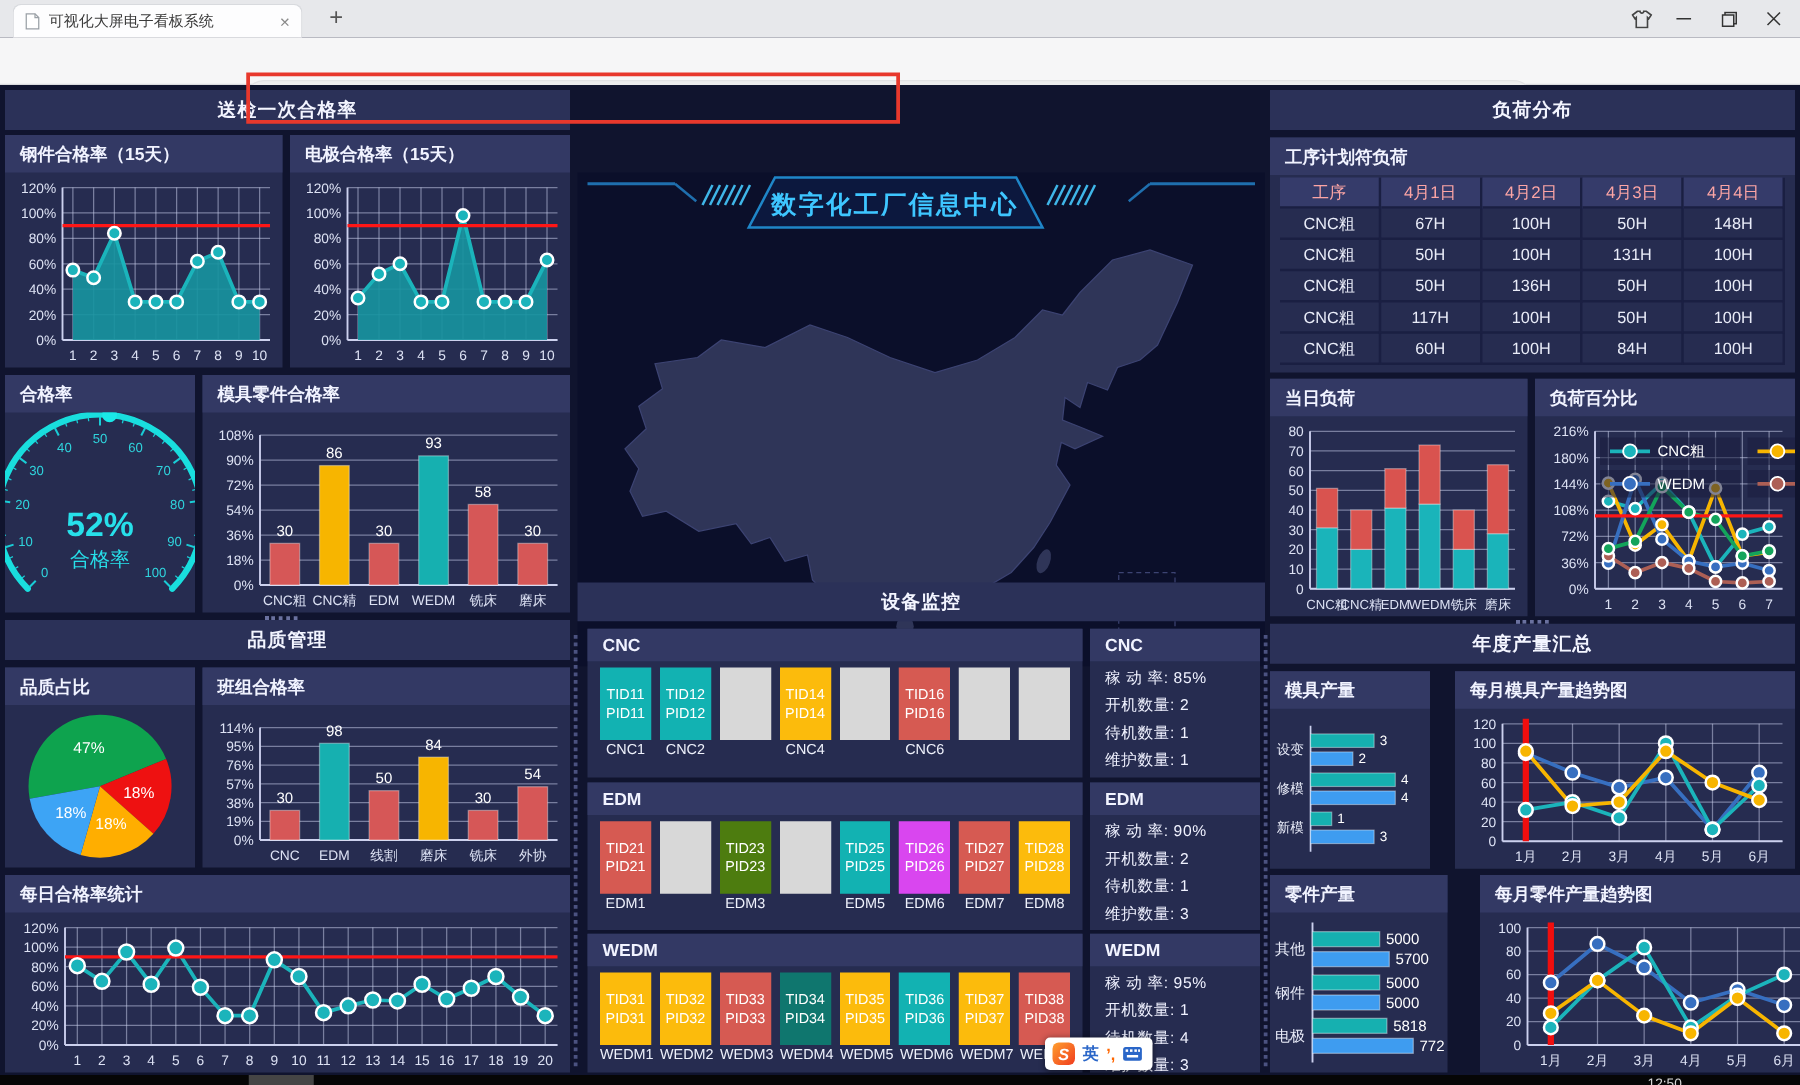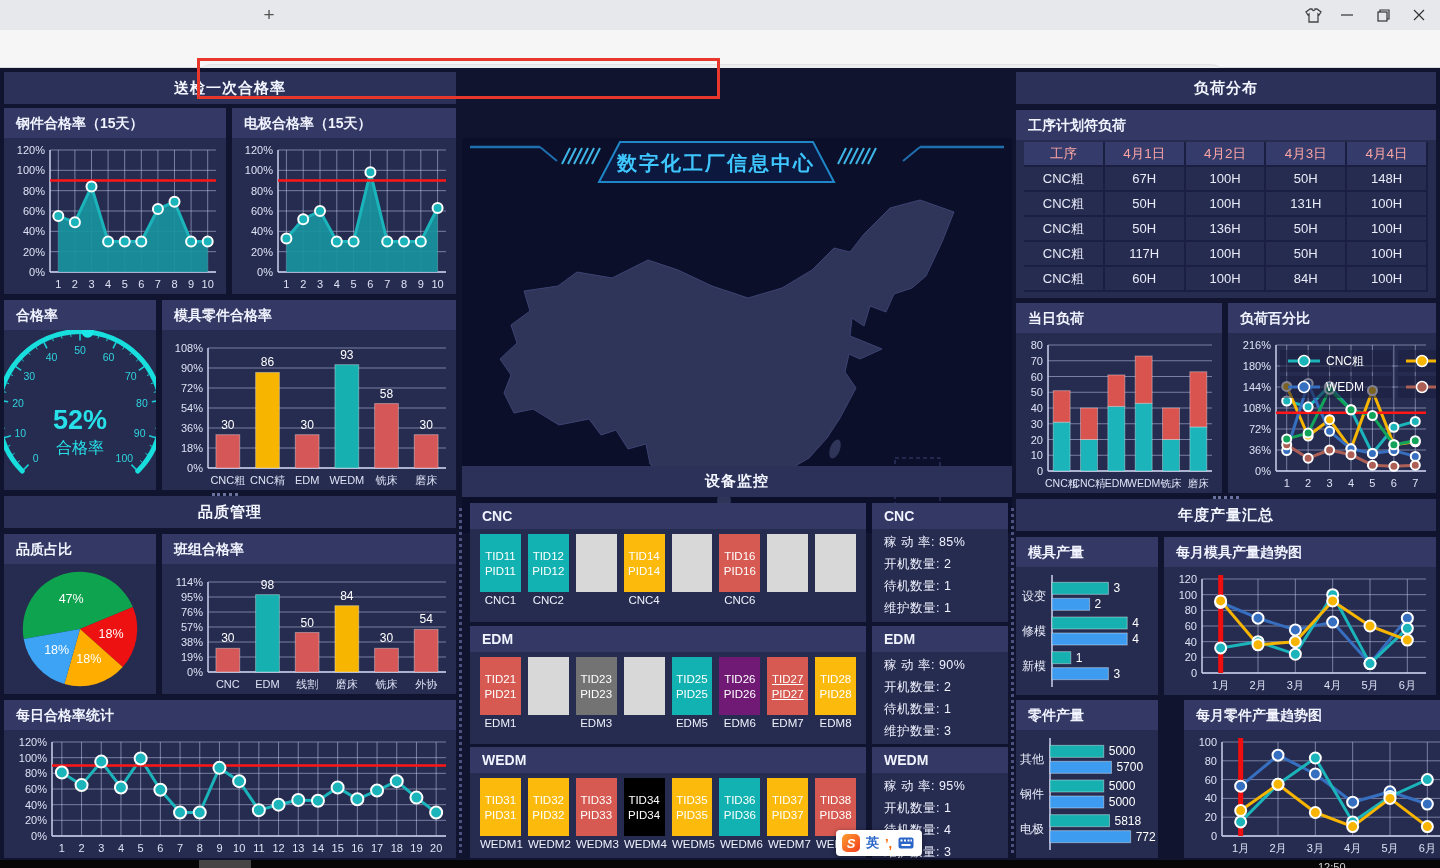--- a/index.html
+++ b/index.html
@@ -49,20 +49,28 @@
   #taskclock{position:absolute;left:1318px;top:1px;color:#d5d5d5;font-size:11px}
   #ime{position:absolute;left:836px;top:830px;width:86px;height:26px;background:#fff;border-radius:4px;box-shadow:0 1px 5px rgba(0,0,0,.45);display:flex;align-items:center;gap:6px;padding:0 6px;z-index:9}
   #ime .slogo{width:18px;height:18px;border-radius:5px;background:linear-gradient(135deg,#ff9f2e,#f03c1e);color:#fff;font-weight:bold;font-style:italic;font-size:13px;display:flex;align-items:center;justify-content:center}
   #ime .mode{color:#2a66c8;font-weight:bold;font-size:13px}
   #ime .punct{color:#f60;font-weight:bold;font-size:13px}
 </style>
 </head>
 <body>
 
 <div id="tabstrip">
+  <div class="tab">
+    <svg width="12" height="14" viewBox="0 0 12 14">
+        <path d="M1,1 h7 l3,3 v9 h-10 z" fill="#fff" stroke="#9aa0a6"></path>
+        <path d="M8,1 v3 h3" fill="none" stroke="#9aa0a6"></path>
+      </svg>
+    <span class="tab-title">可视化大屏电子看板系统</span>
+    <span class="tab-close">×</span>
+  </div>
   <div class="newtab">+</div>
   <div class="winbtn" style="left:1295px">
     <svg width="17" height="15" viewBox="0 0 17 15">
         <path d="M5,1 L1,4 L3,7 L4,6 L4,14 L13,14 L13,6 L14,7 L16,4 L12,1 L10,1 C10,3 7,3 7,1 Z" fill="none" stroke="#444" stroke-width="1.3"></path>
       </svg>
   </div>
   <div class="winbtn" style="left:1329px">
     <svg width="12" height="12" viewBox="0 0 12 12">
         <line x1="0" y1="6" x2="12" y2="6" stroke="#333" stroke-width="1.2"></line>
       </svg>
@@ -572,34 +580,34 @@
       <div class="statline">维护数量: 1</div>
     </div>
   <div class="panel" style="left:470px;top:558px;width:396px;height:118px" id="eqt1">
       <div class="ptitle" style="height: 26px; line-height: 26px;">EDM</div>
       <div class="tiles">
         <div class="tile" style="background: rgb(214, 90, 82);">
           <span>TID21</span>
           <span>PID21</span>
         </div>
         <div class="tile" style="background: rgb(216, 216, 216);"></div>
-        <div class="tile" style="background: #737373;">
+        <div class="tile" style="background: #4d7c0f;">
           <span>TID23</span>
           <span>PID23</span>
         </div>
         <div class="tile" style="background: rgb(216, 216, 216);"></div>
         <div class="tile" style="background: rgb(18, 178, 178);">
           <span>TID25</span>
           <span>PID25</span>
         </div>
-        <div class="tile" style="background: #701a75;">
+        <div class="tile" style="background: #d946ef;">
           <span>TID26</span>
           <span>PID26</span>
         </div>
-        <div class="tile" style="background: rgb(214, 90, 82); text-decoration: underline;">
+        <div class="tile" style="background: rgb(214, 90, 82);">
           <span>TID27</span>
           <span>PID27</span>
         </div>
         <div class="tile" style="background: rgb(252, 187, 12);">
           <span>TID28</span>
           <span>PID28</span>
         </div>
       </div>
       <div class="tlabels">
         <div class="tlabel">EDM1</div>
@@ -627,21 +635,21 @@
           <span>PID31</span>
         </div>
         <div class="tile" style="background: rgb(252, 187, 12);">
           <span>TID32</span>
           <span>PID32</span>
         </div>
         <div class="tile" style="background: rgb(214, 90, 82);">
           <span>TID33</span>
           <span>PID33</span>
         </div>
-        <div class="tile" style="background: #000000;">
+        <div class="tile" style="background: #0f766e;">
           <span>TID34</span>
           <span>PID34</span>
         </div>
         <div class="tile" style="background: rgb(252, 187, 12);">
           <span>TID35</span>
           <span>PID35</span>
         </div>
         <div class="tile" style="background: rgb(18, 178, 178);">
           <span>TID36</span>
           <span>PID36</span>
@@ -854,21 +862,21 @@
         <circle cx="76" cy="54" r="5.5" fill="#376fc0" stroke="#fff" stroke-width="1.5"></circle>
         <text x="98" y="58" fill="#fff" font-size="12" text-anchor="start" font-family="Liberation Sans,sans-serif" font-weight="normal">WEDM</text>
         <rect x="170" y="43" width="112" height="22" fill="rgba(25,30,62,0.55)"></rect>
         <line x1="178" y1="54" x2="210" y2="54" stroke="#ad5f55" stroke-width="3"></line>
         <circle cx="194" cy="54" r="5.5" fill="#ad5f55" stroke="#fff" stroke-width="1.5"></circle>
         <text x="216" y="58" fill="#fff" font-size="12" text-anchor="start" font-family="Liberation Sans,sans-serif" font-weight="normal">铣床</text>
       </svg>
   </div>
   <div class="dothandle" style="left:1213px;top:428px"></div>
   <div class="sechdr" style="left:1016px;top:431px;width:420px;height:32px">年度产量汇总</div>
-  <div class="panel" style="left:1016px;top:469px;width:142px;height:158px">
+  <div class="panel" style="left:1016px;top:469px;width:128px;height:158px">
     <div class="ptitle">模具产量</div>
     <svg class="chart" viewBox="0 0 142 128">
         <line x1="36" y1="8" x2="36" y2="120" stroke="#ccd1ee" stroke-width="1.5"></line>
         <text x="30" y="33.33333333333333" fill="#e8ebf8" font-size="12" text-anchor="end" font-family="Liberation Sans,sans-serif" font-weight="normal">设变</text>
         <rect x="36" y="15.333333333333332" width="56.4" height="12" fill="#16b0b0" stroke="rgba(255,255,255,0.4)" stroke-width="1"></rect>
         <text x="97.4" y="25.333333333333332" fill="#fff" font-size="12" text-anchor="start" font-family="Liberation Sans,sans-serif" font-weight="normal">3</text>
         <rect x="36" y="31.333333333333332" width="37.6" height="12" fill="#3e9cf0" stroke="rgba(255,255,255,0.4)" stroke-width="1"></rect>
         <text x="78.6" y="41.33333333333333" fill="#fff" font-size="12" text-anchor="start" font-family="Liberation Sans,sans-serif" font-weight="normal">2</text>
         <text x="30" y="68" fill="#e8ebf8" font-size="12" text-anchor="end" font-family="Liberation Sans,sans-serif" font-weight="normal">修模</text>
         <rect x="36" y="50" width="75.2" height="12" fill="#16b0b0" stroke="rgba(255,255,255,0.4)" stroke-width="1"></rect>

